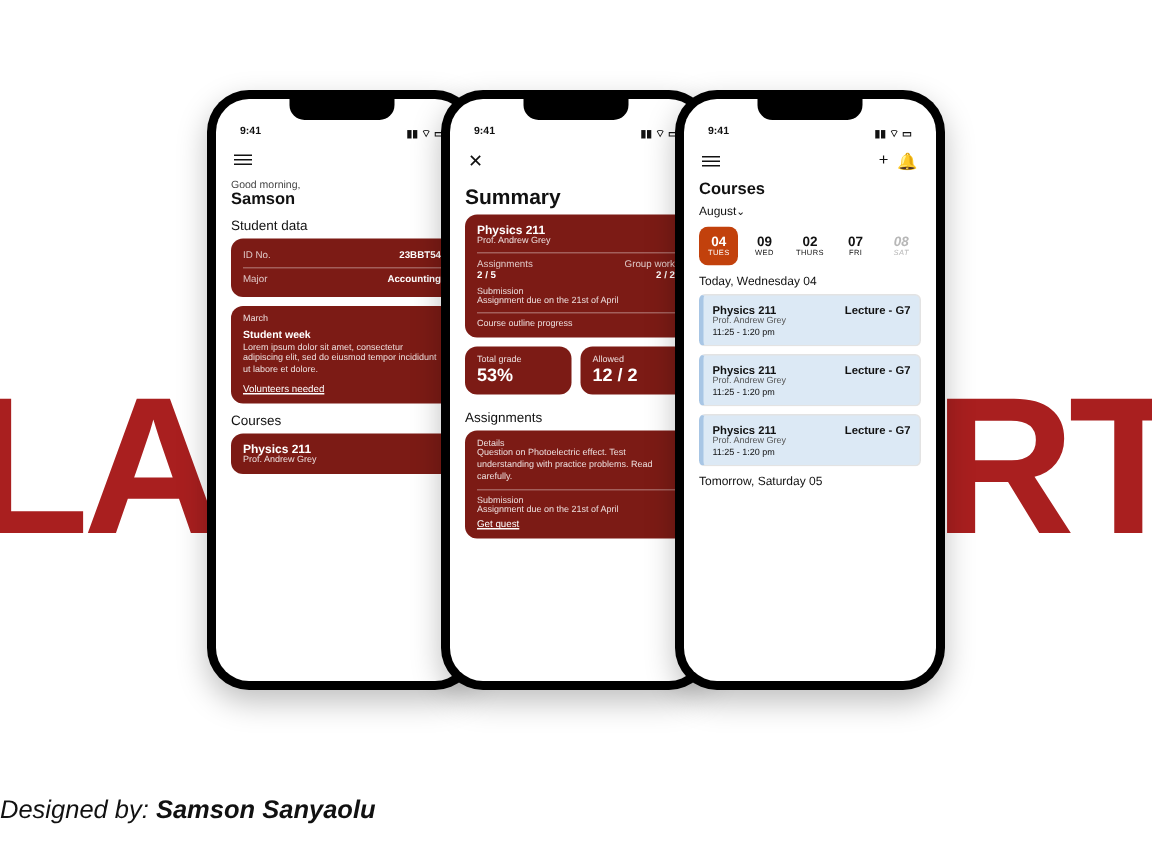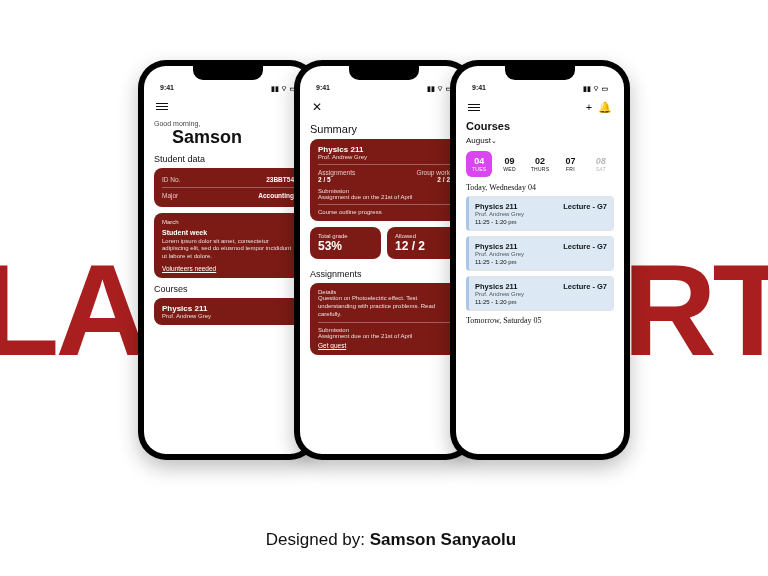--- a/index.html
+++ b/index.html
@@ -71,21 +71,21 @@
     padding: 0 6px 6px 6px;
   }
   .status-icons span { margin-left: 2px; }
   .topbar {
     display: flex; justify-content: space-between; align-items: center;
     padding: 2px 2px 6px 2px;
     font-size: 10px;
   }
   .topbar .right { display:flex; gap:6px; }
   .greet { font-size: 7px; color:#444; margin-top:2px; }
-  .name { font-size: 18px; font-weight: 800; margin-bottom:6px;margin-left:18px; }
+  .name { font-size: 11px; font-weight: 800; margin-bottom:6px; }
   .section-h { font-size: 9px; font-weight: 500; margin: 4px 0; }
   .card {
     background: #7c1b15;
     color: #fff;
     border-radius: 8px;
     padding: 6px 8px;
     margin-bottom: 6px;
   }
   .row { display:flex; justify-content:space-between; font-size:6.5px; margin:2px 0; }
   .row .label { opacity:.75; }
@@ -103,38 +103,38 @@
   .course-title { font-weight:700; font-size:8px; }
   .month-row { display:flex; align-items:center; gap:0; font-size:8px; margin:4px 0 6px 0; }
   .chev { font-size:7px; }
   .dates { display:flex; gap:4px; margin-bottom:6px; }
   .date {
     flex:1; text-align:center; border-radius:6px; padding:4px 0;
     border:1px solid transparent;
   }
   .date .dn { font-size:9px; font-weight:700; }
   .date .dw { font-size:5px; letter-spacing:.3px; }
-  .date.sel { background:#d946ef; color:#fff; }
+  .date.sel { background:#c2410c; color:#fff; }
   .date.pale { color:#b7b7b7;font-style:italic; }
-  .day-h { font-size:8px; margin:4px 0;font-family:Liberation Serif, serif; }
+  .day-h { font-size:8px; margin:4px 0; }
   .event {
     background:#fff; border:1px solid #e3e3e3; border-left:3px solid #a8c6e5;
     background:#dce9f5;
     border-radius:4px; padding:5px 6px; margin-bottom:5px;
   }
   .event .et { font-weight:700; font-size:7.5px; display:flex; justify-content:space-between; }
   .event .es { font-size:6px; color:#555; }
   .event .etm { font-size:6px; margin-top:2px; }
   .cal-title { font-size:11px; font-weight:800; margin-bottom:4px; }
   .credit {
     position:absolute;
-    bottom:26px; left:14px; right:0;
-    text-align:center;
+    bottom:26px; left:0; right:0;
     font-size:17px;
     color:#111;
+    font-style:italic;
   }
   .credit b { font-weight:700; }
   .icon-line { width:12px; height:1.5px; background:#111; display:block; margin:1.5px 0; }
   .burger { display:inline-block; }
   .close-x { font-size:12px; line-height:1; }
   .bell, .plus { font-size:11px; }
 </style>
 </head>
 <body>
 
@@ -194,21 +194,21 @@
     <div class="notch"></div>
     <div class="screen">
       <div class="status-bar">
         <span>9:41</span>
         <span class="status-icons"><span>▮▮</span><span>⌔</span><span>▭</span></span>
       </div>
       <div class="topbar">
         <span class="close-x">✕</span>
         <span></span>
       </div>
-      <div class="section-h" style="font-size:11px;font-weight:400">Summary</div>
+      <div class="section-h" style="font-size:14px;font-weight:700">Summary</div>
       <div class="card">
         <div style="font-weight:700;font-size:8px">Physics 211</div>
         <div class="mini">Prof. Andrew Grey</div>
         <div class="hr"></div>
         <div class="row">
           <span><span class="label">Assignments</span><br><span class="val">2 / 5</span></span>
           <span style="text-align:right"><span class="label">Group work</span><br><span class="val">2 / 2</span></span>
         </div>
         <div style="height:3px"></div>
         <div class="mini">Submission</div>

